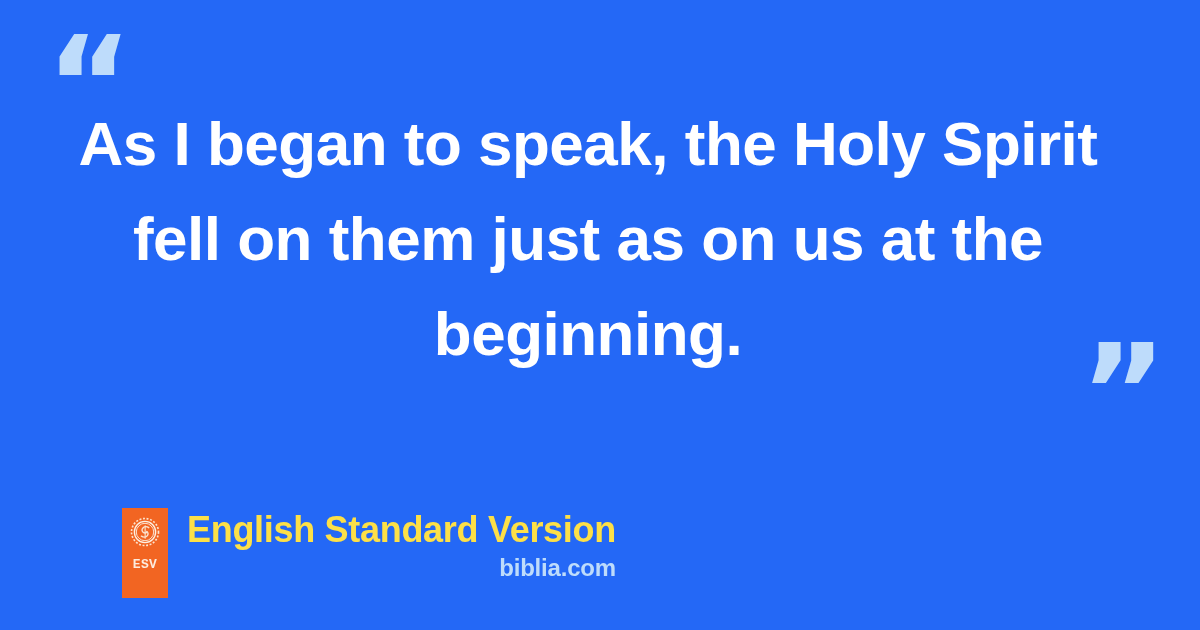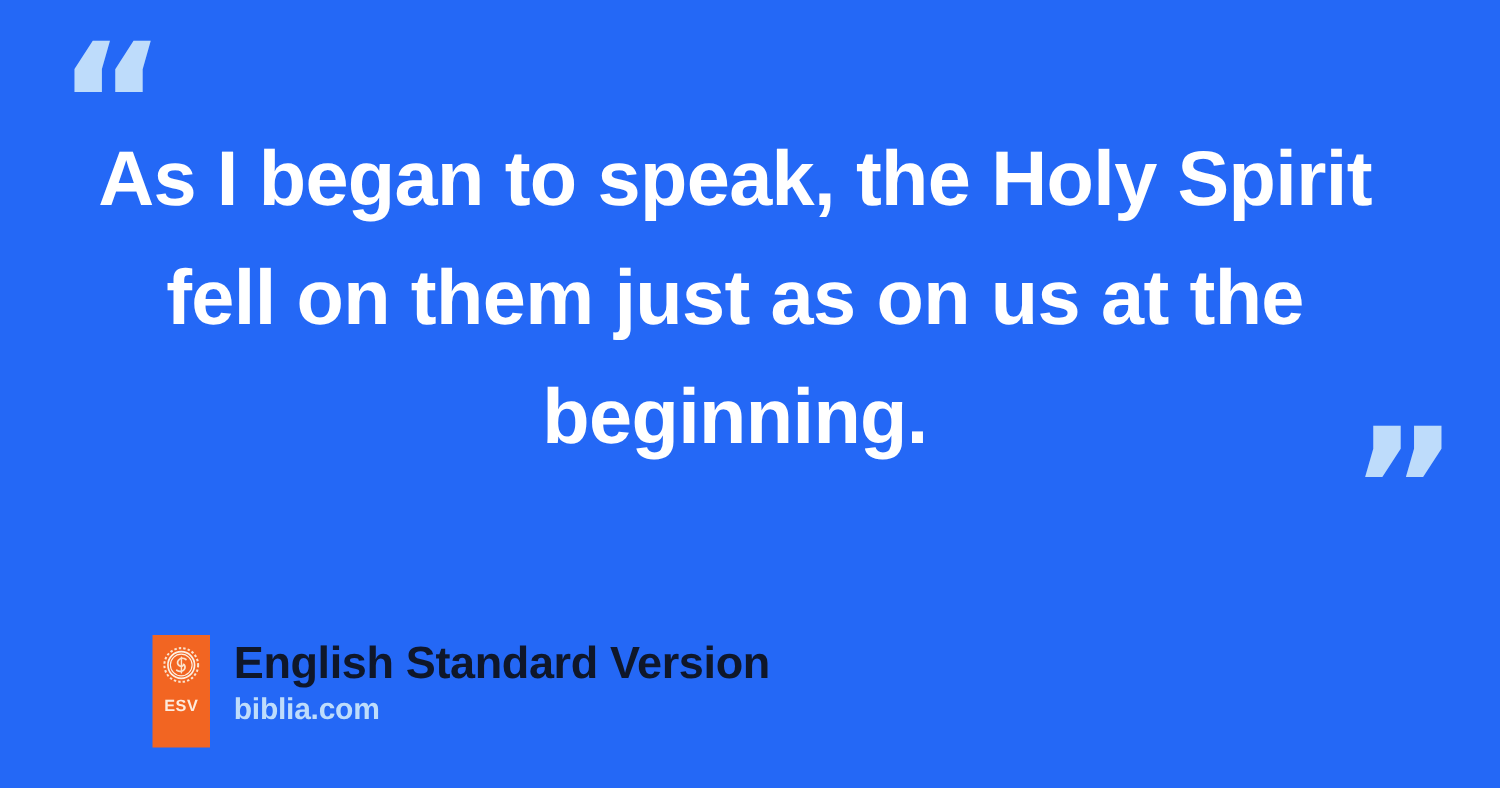--- a/index.html
+++ b/index.html
@@ -80,52 +80,53 @@
     flex: 0 0 auto;
   }
   #esv-seal-icon {
     width: 30px;
     height: 30px;
     display: block;
   }
   #esv-logo-label {
     margin-top: 11px;
     color: #fdebdd;
-    font-family: Liberation Sans, sans-serif;
+    font-family: Liberation Mono, monospace;
     font-weight: 700;
     font-size: 13px;
     letter-spacing: 0.4px;
     line-height: 1;
   }
 
   #attribution-text {
     margin-left: 19px;
     display: flex;
     flex-direction: column;
     justify-content: flex-start;
     padding-top: 1px;
   }
   #version-name {
-    color: #0f172a;
+    color: #fde047;
     font-family: "Liberation Sans", sans-serif;
     font-weight: 700;
     font-size: 36px;
     line-height: 42px;
     letter-spacing: -0.3px;
     white-space: nowrap;
   }
   #site-url {
     margin-top: 3px;
     color: #bedcfb;
     font-family: "Liberation Sans", sans-serif;
     font-weight: 700;
     font-size: 24px;
     line-height: 28px;
     letter-spacing: -0.2px;
     white-space: nowrap;
+    text-align: right;
   }
 </style>
 </head>
 <body>
 
 <div id="quote-card">
 
   <div class="quote-mark" id="quote-mark-open">“</div>
 
   <div id="quote-text">As I began to speak, the Holy Spirit fell on them just as on us at the beginning.</div>

